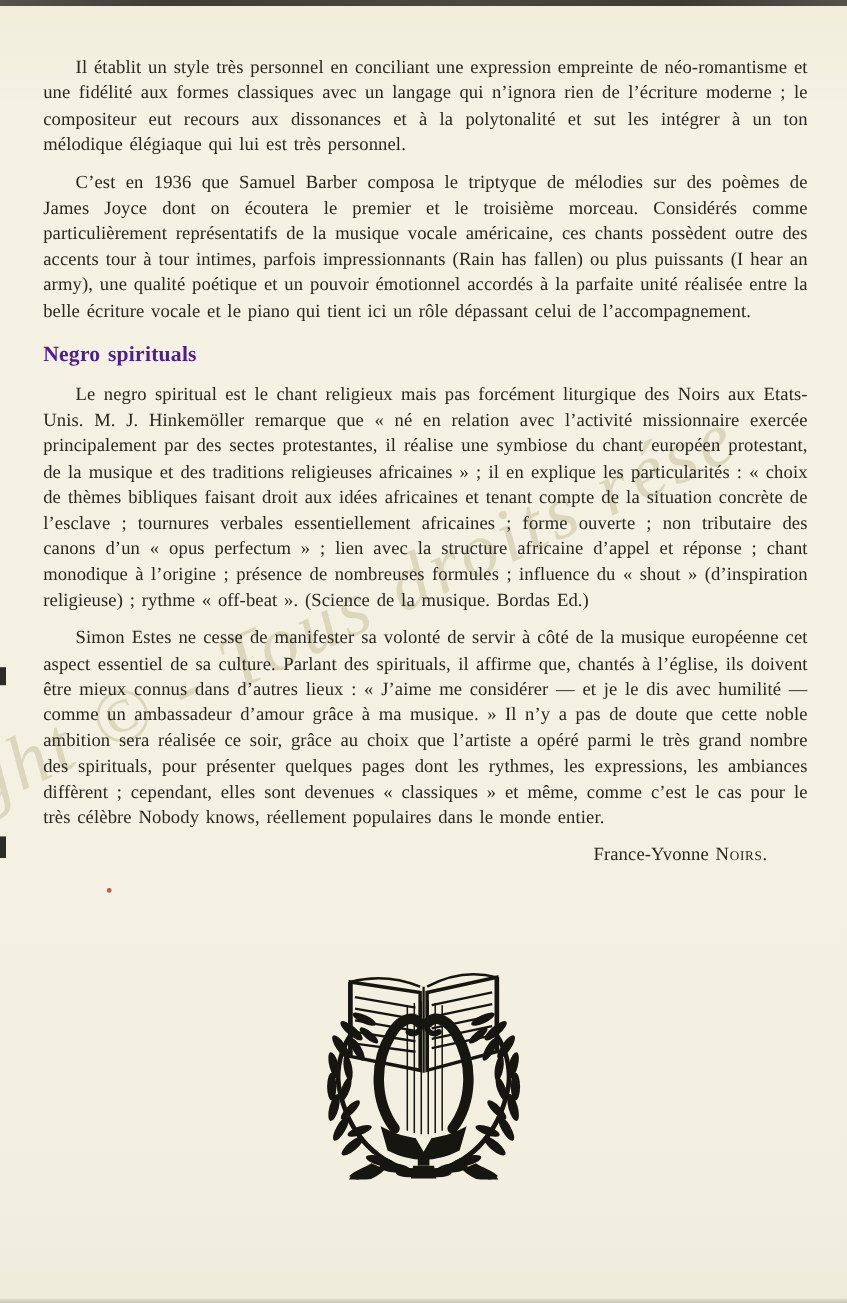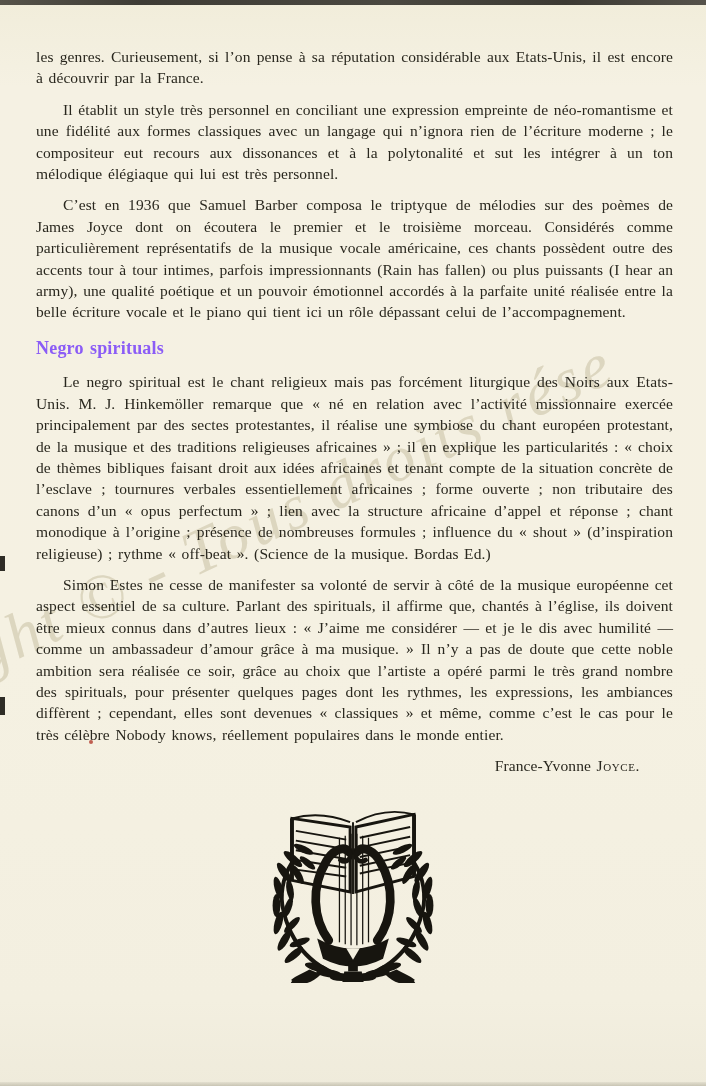--- a/index.html
+++ b/index.html
@@ -41,21 +41,21 @@
     position:absolute;left:36px;top:46px;width:637px;
     font-size:15.5px;line-height:21.4px;
     text-align:justify;word-spacing:1.6px;letter-spacing:0.1px;
   }
   .text-block p{margin:0 0 10px 0;}
   .text-block p.indent{text-indent:27px;}
   .run.it{}
   .run.sc{font-variant:small-caps;letter-spacing:0.6px;}
   h2.section-heading{
     font-size:18px;font-weight:bold;margin:15px 0 12px 0;
-    text-align:left;text-indent:0;color:#8b5cf6;letter-spacing:0.2px;
+    text-align:left;text-indent:0;color:#4c1d95;letter-spacing:0.2px;
   }
   .signature{text-align:right;padding-right:33px;margin-top:2px;}
   .emblem{
     position:absolute;left:50%;top:797px;transform:translateX(-50%);
     width:186px;height:186px;
   }
   .emblem svg{width:100%;height:100%;display:block;}
 </style>
 </head>
 <body>
@@ -63,27 +63,26 @@
 <div class="page"></div>
 <div class="scan-edge-top"></div>
 <div class="scan-edge-bottom"></div>
 <div class="scan-mark m1"></div>
 <div class="scan-mark m2"></div>
 <div class="red-speck"></div>
 
 <div class="watermark">right © - Tous droits rése</div>
 
 <div class="text-block">
-  <p class="paragraph"><span class="run">les genres. Curieusement, si l’on pense à sa réputation considérable aux Etats-Unis, il est encore à découvrir par la France.</span></p>
   <p class="paragraph indent"><span class="run">Il établit un style très personnel en conciliant une expression empreinte de néo-romantisme et une fidélité aux formes classiques avec un langage qui n’ignora rien de l’écriture moderne ; le compositeur eut recours aux dissonances et à la polytonalité et sut les intégrer à un ton mélodique élégiaque qui lui est très personnel.</span></p>
   <p class="paragraph indent"><span class="run">C’est en 1936 que Samuel Barber composa le triptyque de mélodies sur des poèmes de James Joyce dont on écoutera le premier et le troisième morceau. Considérés comme particulièrement représentatifs de la musique vocale américaine, ces chants possèdent outre des accents tour à tour intimes, parfois impressionnants </span><span class="run it">(Rain has fallen)</span><span class="run"> ou plus puissants </span><span class="run it">(I hear an army)</span><span class="run">, une qualité poétique et un pouvoir émotionnel accordés à la parfaite unité réalisée entre la belle écriture vocale et le piano qui tient ici un rôle dépassant celui de l’accompagnement.</span></p>
   <h2 class="section-heading">Negro spirituals</h2>
   <p class="paragraph indent"><span class="run">Le </span><span class="run it">negro spiritual</span><span class="run"> est le chant religieux mais pas forcément liturgique des Noirs aux Etats-Unis. M. J. Hinkemöller remarque que « né en relation avec l’activité missionnaire exercée principalement par des sectes protestantes, il réalise une symbiose du chant européen protestant, de la musique et des traditions religieuses africaines » ; il en explique les particularités : « choix de thèmes bibliques faisant droit aux idées africaines et tenant compte de la situation concrète de l’esclave ; tournures verbales essentiellement africaines ; forme ouverte ; non tributaire des canons d’un « opus perfectum » ; lien avec la structure africaine d’appel et réponse ; chant monodique à l’origine ; présence de nombreuses formules ; influence du « shout » (d’inspiration religieuse) ; rythme « off-beat ». (</span><span class="run it">Science de la musique</span><span class="run">. Bordas Ed.)</span></p>
   <p class="paragraph indent"><span class="run">Simon Estes ne cesse de manifester sa volonté de servir à côté de la musique européenne cet aspect essentiel de sa culture. Parlant des spirituals, il affirme que, chantés à l’église, ils doivent être mieux connus dans d’autres lieux : « </span><span class="run it">J’aime me considérer — et je le dis avec humilité — comme un ambassadeur d’amour grâce à ma musique.</span><span class="run"> » Il n’y a pas de doute que cette noble ambition sera réalisée ce soir, grâce au choix que l’artiste a opéré parmi le très grand nombre des spirituals, pour présenter quelques pages dont les rythmes, les expressions, les ambiances diffèrent ; cependant, elles sont devenues « classiques » et même, comme c’est le cas pour le très célèbre </span><span class="run it">Nobody knows</span><span class="run">, réellement populaires dans le monde entier.</span></p>
-  <p class="signature"><span class="run">France-Yvonne </span><span class="run sc">Joyce.</span></p>
+  <p class="signature"><span class="run">France-Yvonne </span><span class="run sc">Noirs.</span></p>
 </div>
 
 <div class="emblem">
   <svg viewBox="0 0 190 192" aria-hidden="true">
     <g fill="#17150f" stroke="none">
       <path d="M90,188 C56,182 28,156 20,112 C18,96 22,76 34,62 L37,65 C26,78 22,96 24,111 C31,152 58,178 91,184 Z"></path>
       <path d="M100,188 C134,182 162,156 170,112 C172,96 168,76 156,62 L153,65 C164,78 168,96 166,111 C159,152 132,178 99,184 Z"></path>
 
       <ellipse cx="34" cy="163" rx="12" ry="4" transform="rotate(-40 34 163)"></ellipse>
       <ellipse cx="24" cy="148" rx="12" ry="4" transform="rotate(-60 24 148)"></ellipse>

